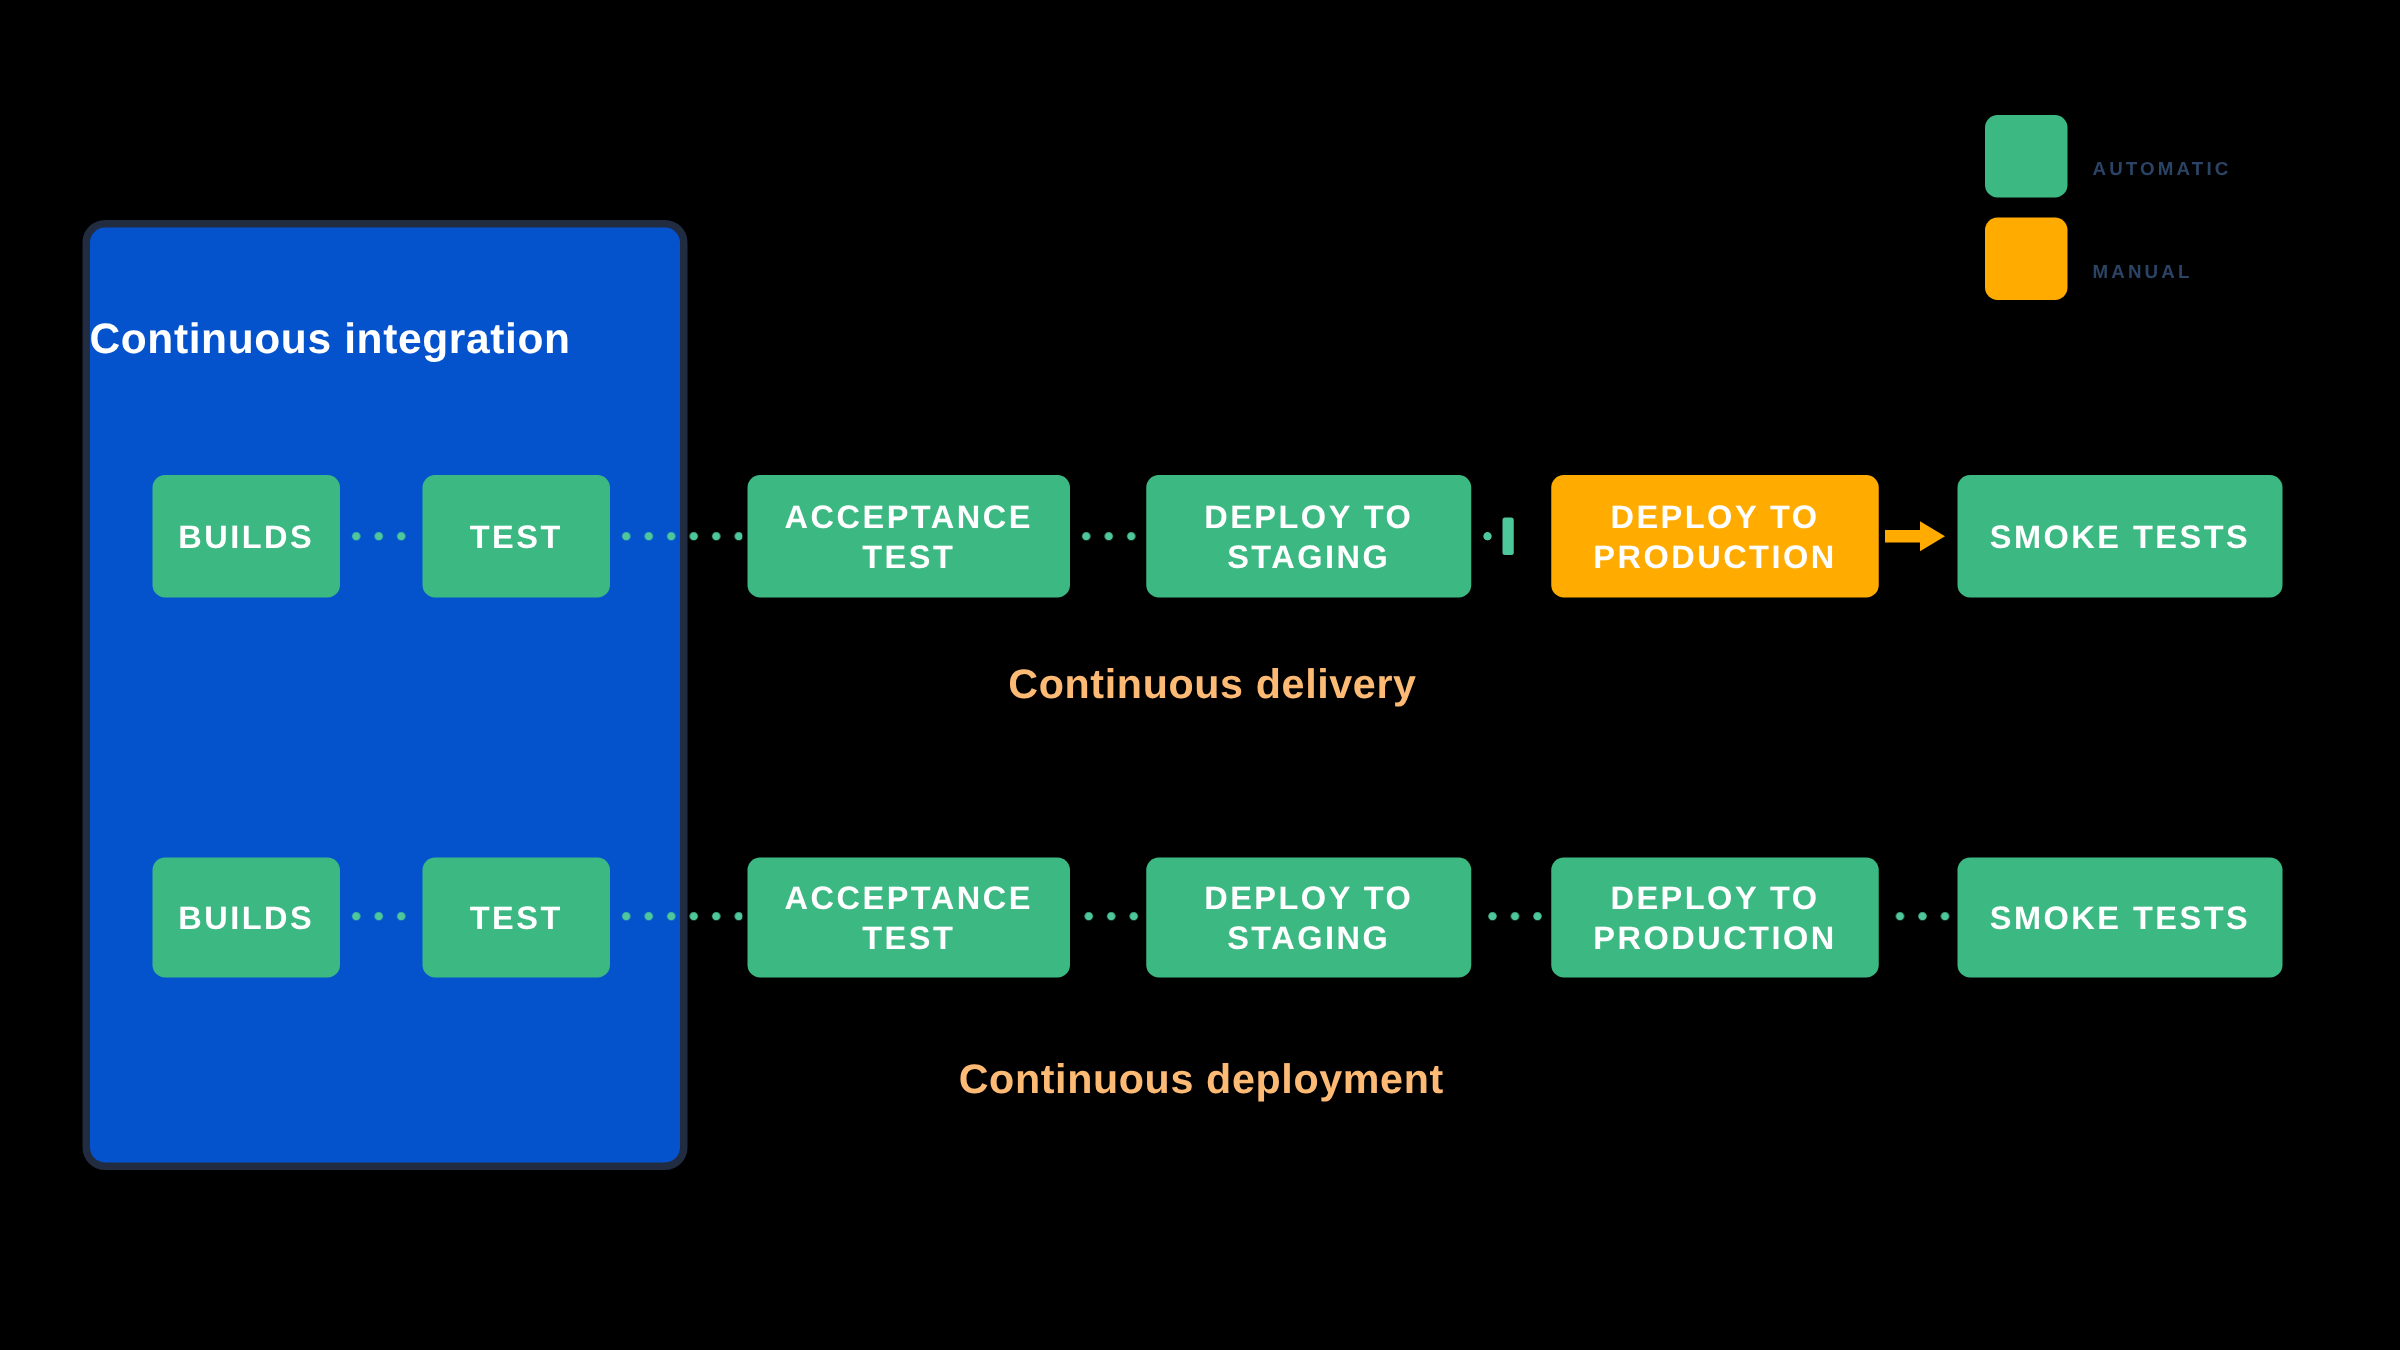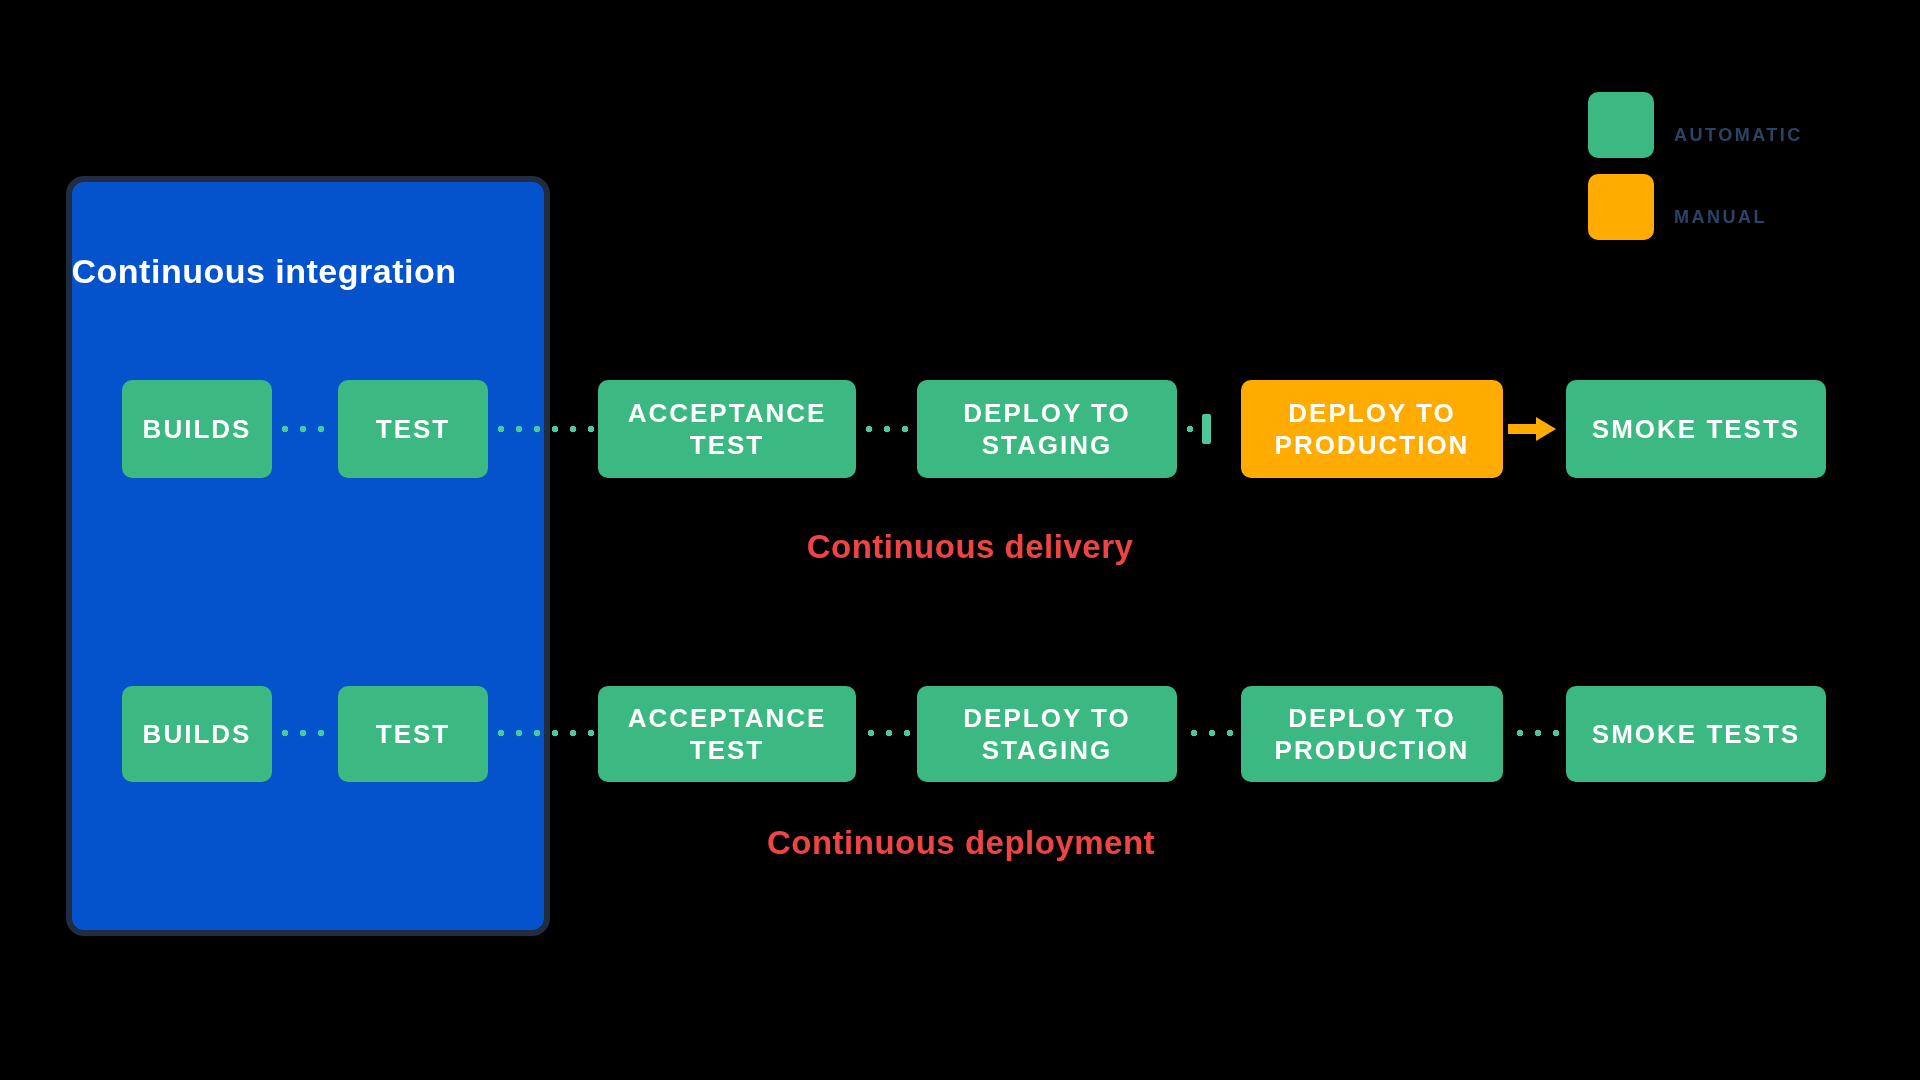--- a/index.html
+++ b/index.html
@@ -36,27 +36,27 @@
   .arrow{position:absolute;width:48px;height:24px;}
   .arrow .shaft{position:absolute;left:0;top:7px;width:30px;height:10px;background:#FFAB00;}
   .arrow .head{
     position:absolute;right:0;top:0;width:0;height:0;
     border-top:12px solid transparent;border-bottom:12px solid transparent;
     border-left:20px solid #FFAB00;
   }
   
   .caption{
     position:absolute;width:420px;text-align:center;
-    color:#ef4444;font-size:33px;font-weight:700;letter-spacing:.5px;
+    color:#fdba74;font-size:33px;font-weight:700;letter-spacing:.5px;
   }
   
   .legend{position:absolute;left:1588px;top:92px;display:flex;flex-direction:column;gap:16px;}
   .legend-row{display:flex;align-items:center;}
   .swatch{width:66px;height:66px;border-radius:10px;}
-  .legend-label{margin-left:20px;color:#2B4465;font-size:18px;font-weight:700;letter-spacing:2.5px;margin-top:20px;}
+  .legend-label{margin-left:20px;color:#2B4465;font-size:15px;font-weight:700;letter-spacing:2.5px;margin-top:20px;}
 </style>
 </head>
 <body>
 
 <div class="canvas">
 
   <div class="ci-box"></div>
   <div class="ci-title">Continuous integration</div>
 
   <div class="stage auto" style="left:122px;top:380px;width:150px;">
@@ -106,21 +106,21 @@
   </div>
   <div class="dots" style="left:1185px;top:729px;width:50px;"></div>
   <div class="stage auto" style="left:1241px;top:686px;width:262px;height:96px;">
     <span>DEPLOY TO PRODUCTION</span>
   </div>
   <div class="dots" style="left:1511px;top:729px;width:50px;"></div>
   <div class="stage auto" style="left:1566px;top:686px;width:260px;height:96px;">
     <span>SMOKE TESTS</span>
   </div>
 
-  <div class="caption" style="left:751px;top:824px;">Continuous deployment</div>
+  <div class="caption" style="left:751px;top:844px;">Continuous deployment</div>
 
   <div class="legend">
     <div class="legend-row">
       <span class="swatch auto"></span>
       <span class="legend-label">AUTOMATIC</span>
     </div>
     <div class="legend-row">
       <span class="swatch manual"></span>
       <span class="legend-label">MANUAL</span>
     </div>

